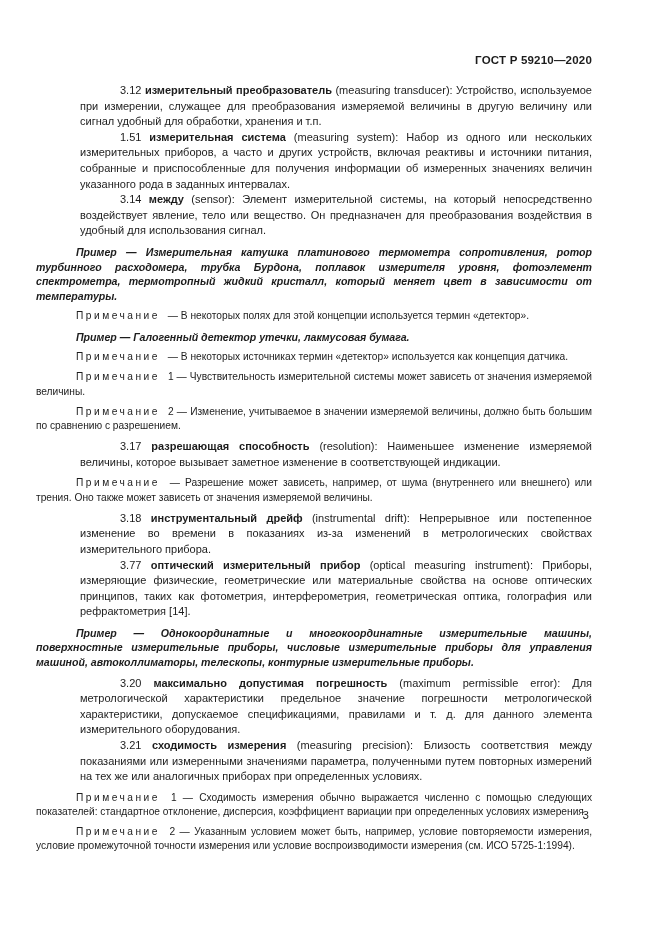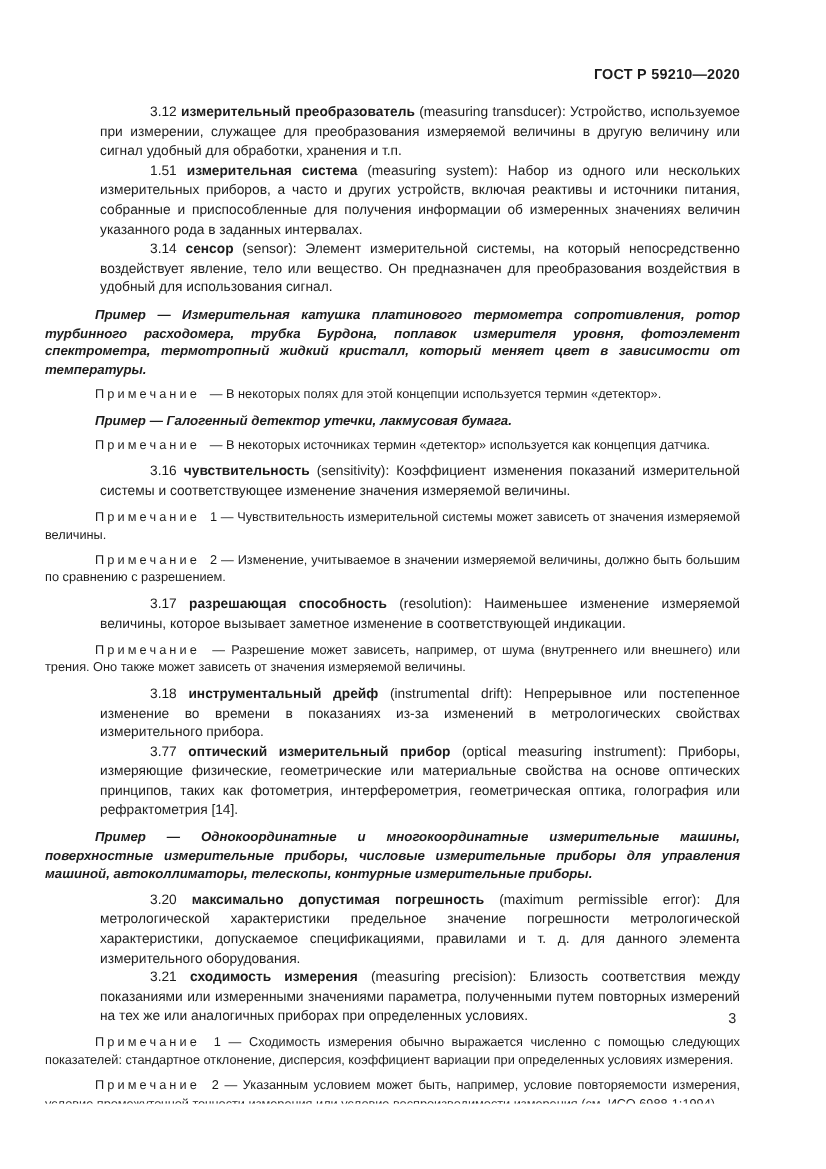--- a/index.html
+++ b/index.html
@@ -68,32 +68,31 @@
 <div class="page">
 
   <p class="doc-header">ГОСТ Р 59210—2020</p>
 
   <div class="doc-body">
 
     <p class="term"><span>3.12 </span><b>измерительный преобразователь</b><span> (measuring transducer): Устройство, используемое при измерении, служащее для преобразования измеряемой величины в другую величину или сигнал удобный для обработки, хранения и т.п.</span></p>
 
     <p class="term"><span>1.51 </span><b>измерительная система</b><span> (measuring system): Набор из одного или нескольких измерительных приборов, а часто и других устройств, включая реактивы и источники питания, собранные и приспособленные для получения информации об измеренных значениях величин указанного рода в заданных интервалах.</span></p>
 
-    <p class="term"><span>3.14 </span><b>сенсор</b><span> (sensor): Элемент измерительной системы, на который непосредственно воздействует явление, тело или вещество. Он предназначен для преобразования воздействия в удобный для использования сигнал.</span></p>
+    <p class="term"><span>3.14 </span><b>между</b><span> (sensor): Элемент измерительной системы, на который непосредственно воздействует явление, тело или вещество. Он предназначен для преобразования воздействия в удобный для использования сигнал.</span></p>
 
     <p class="example"><span>Пример — Измерительная катушка платинового термометра сопротивления, ротор турбинного расходомера, трубка Бурдона, поплавок измерителя уровня, фотоэлемент спектрометра, термотропный жидкий кристалл, который меняет цвет в зависимости от температуры.</span></p>
 
     <p class="note"><span class="note-label">Примечание</span> <span>— В некоторых полях для этой концепции используется термин «детектор».</span></p>
 
 
     <p class="example"><span>Пример — Галогенный детектор утечки, лакмусовая бумага.</span></p>
 
     <p class="note"><span class="note-label">Примечание</span> <span>— В некоторых источниках термин «детектор» используется как концепция датчика.</span></p>
 
-    <p class="term"><span>3.16 </span><b>чувствительность</b><span> (sensitivity): Коэффициент изменения показаний измерительной системы и соответствующее изменение значения измеряемой величины.</span></p>
 
     <p class="note"><span class="note-label">Примечание</span> <span>1 — Чувствительность измерительной системы может зависеть от значения измеряемой величины.</span></p>
 
     <p class="note"><span class="note-label">Примечание</span> <span>2 — Изменение, учитываемое в значении измеряемой величины, должно быть большим по сравнению с разрешением.</span></p>
 
     <p class="term"><span>3.17 </span><b>разрешающая способность</b><span> (resolution): Наименьшее изменение измеряемой величины, которое вызывает заметное изменение в соответствующей индикации.</span></p>
 
     <p class="note"><span class="note-label">Примечание</span> <span>— Разрешение может зависеть, например, от шума (внутреннего или внешнего) или трения. Оно также может зависеть от значения измеряемой величины.</span></p>
 
     <p class="term"><span>3.18 </span><b>инструментальный дрейф</b><span> (instrumental drift): Непрерывное или постепенное изменение во времени в показаниях из-за изменений в метрологических свойствах измерительного прибора.</span></p>
@@ -102,19 +101,19 @@
     <p class="term"><span>3.77 </span><b>оптический измерительный прибор</b><span> (optical measuring instrument): Приборы, измеряющие физические, геометрические или материальные свойства на основе оптических принципов, таких как фотометрия, интерферометрия, геометрическая оптика, голография или рефрактометрия [14].</span></p>
 
     <p class="example"><span>Пример — Однокоординатные и многокоординатные измерительные машины, поверхностные измерительные приборы, числовые измерительные приборы для управления машиной, автоколлиматоры, телескопы, контурные измерительные приборы.</span></p>
 
     <p class="term"><span>3.20 </span><b>максимально допустимая погрешность</b><span> (maximum permissible error): Для метрологической характеристики предельное значение погрешности метрологической характеристики, допускаемое спецификациями, правилами и т. д. для данного элемента измерительного оборудования.</span></p>
 
     <p class="term"><span>3.21 </span><b>сходимость измерения</b><span> (measuring precision): Близость соответствия между показаниями или измеренными значениями параметра, полученными путем повторных измерений на тех же или аналогичных приборах при определенных условиях.</span></p>
 
     <p class="note"><span class="note-label">Примечание</span> <span>1 — Сходимость измерения обычно выражается численно с помощью следующих показателей: стандартное отклонение, дисперсия, коэффициент вариации при определенных условиях измерения.</span></p>
 
-    <p class="note"><span class="note-label">Примечание</span> <span>2 — Указанным условием может быть, например, условие повторяемости измерения, условие промежуточной точности измерения или условие воспроизводимости измерения (см. ИСО 6988-1:1994).</span></p>
+    <p class="note"><span class="note-label">Примечание</span> <span>2 — Указанным условием может быть, например, условие повторяемости измерения, условие промежуточной точности измерения или условие воспроизводимости измерения (см. ИСО 5725-1:1994).</span></p>
 
   </div>
 
   <div class="page-number">3</div>
 
 </div>
 
 </body></html>

